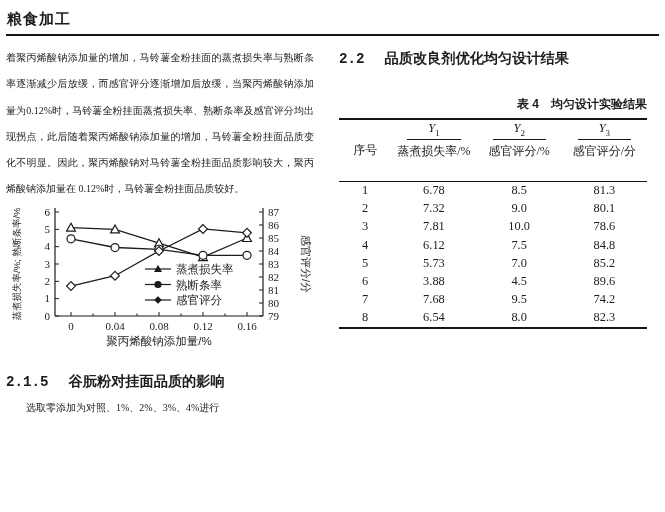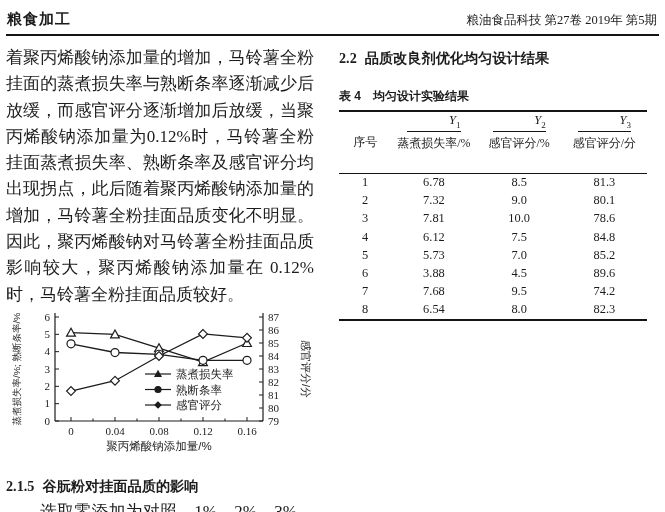--- a/index.html
+++ b/index.html
@@ -22,73 +22,72 @@
   .journal-section {
     font-family: "Liberation Sans", "DejaVu Sans", sans-serif;
     font-weight: bold; font-size: 15px; letter-spacing: 1px;
   }
   .journal-info { font-size: 12.5px; }
 
   .columns { display: flex; gap: 25px; margin-top: 9px; }
   .col { width: 308px; }
 
   p.body-text {
-    font-size: 17px; line-height: 26.3px;
+    font-size: 10px; line-height: 26.3px;
     text-align: justify; margin: 0;
   }
   .indent { text-indent: 2em; }
 
   .section-heading {
     font-family: "Liberation Sans", "DejaVu Sans", sans-serif;
     font-size: 14.2px; font-weight: bold;
     margin: 0; line-height: 26px;
   }
-  .section-heading .sec-num { font-family: Liberation Serif, serif; margin-right: 8px; }
+  .section-heading .sec-num { font-family: Liberation Mono, monospace; margin-right: 20px; }
 
   figure { margin: 3px 0 0 0; text-align: center; }
   #chart-holder { display: inline-block; }
   figcaption {
     font-family: "Liberation Sans", "DejaVu Sans", sans-serif;
     font-size: 12px; font-weight: bold; margin-top: 1px;
   }
   .left-sub-heading { margin-top: 8px; }
 
   .table-caption {
-    text-align: left; font-weight: bold; font-size: 12px;
-    font-family: "Liberation Sans", "DejaVu Sans", sans-serif;
-    margin: 17px 0 5px 0;
+    text-align: right; font-weight: bold; font-size: 12px;
+    font-family: "Liberation Sans", "DejaVu Sans", sans-serif;
+    margin: 24px 0 5px 0;
   }
   table.design-table {
     width: 100%; border-collapse: collapse;
     border-top: 2px solid #141414; border-bottom: 2px solid #141414;
     text-align: center;
   }
   table.design-table th {
     font-weight: normal; font-size: 12px; padding: 1px 0;
   }
   th.col-seq { width: 17%; border-bottom: 1.2px solid #141414; }
-  th.group-y { width: 27.66%; padding-top: 2px; text-align: right; }
+  th.group-y { width: 27.66%; padding-top: 2px; }
   .y-head {
     border-bottom: 1px solid #141414;
     margin: 0 16px; padding-bottom: 1px;
     font-family: "Liberation Serif", serif; font-size: 12.5px;
   }
   .y-head i { font-style: italic; }
   .y-head sub { font-size: 9px; }
   tr.sub-row th { border-bottom: 1.2px solid #141414; padding: 2px 0 21px 0; }
   table.design-table td { font-size: 12.4px; padding: 1.6px 0; }
 </style>
 </head>
 <body>
 
 <div class="page">
 
   <div class="page-header">
     <span class="journal-section">粮食加工</span>
-    <span class="journal-info">粮油食品科技 第27卷 2019年 第5期</span>
   </div>
 
   <div class="columns">
 
     <div class="col">
       <p class="body-text">着聚丙烯酸钠添加量的增加，马铃薯全粉挂面的蒸煮损失率与熟断条率逐渐减少后放缓，而感官评分逐渐增加后放缓，当聚丙烯酸钠添加量为0.12%时，马铃薯全粉挂面蒸煮损失率、熟断条率及感官评分均出现拐点，此后随着聚丙烯酸钠添加量的增加，马铃薯全粉挂面品质变化不明显。因此，聚丙烯酸钠对马铃薯全粉挂面品质影响较大，聚丙烯酸钠添加量在 0.12%时，马铃薯全粉挂面品质较好。</p>
 
       <figure>
         <div id="chart-holder"><svg width="302" height="150" viewBox="0 0 302 150">
               <line x1="46" y1="2" x2="46" y2="110" stroke="#1c1c1c" stroke-width="1.2"></line>

